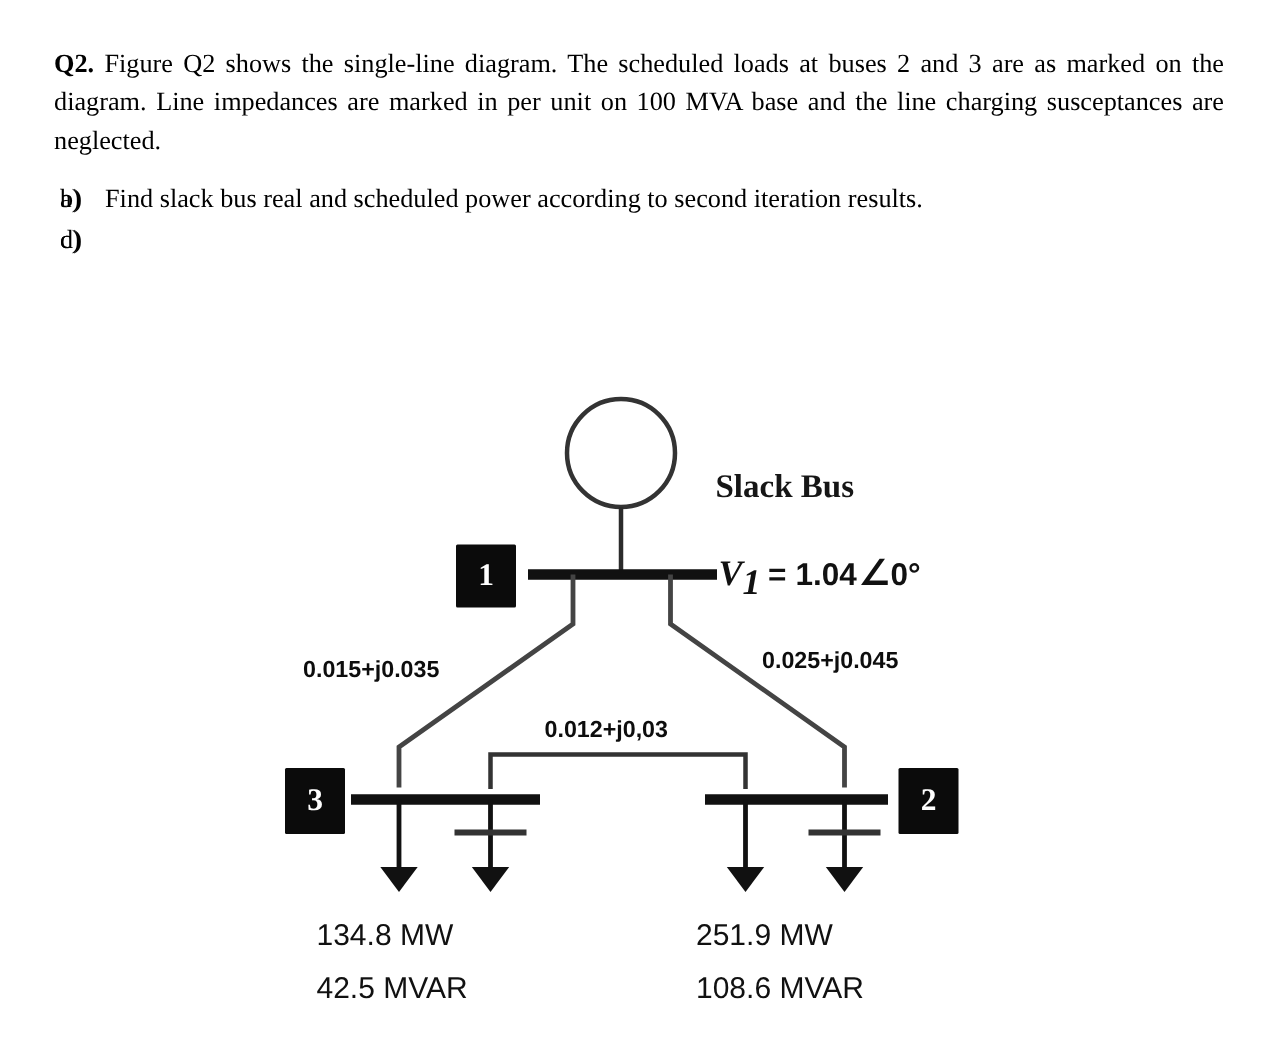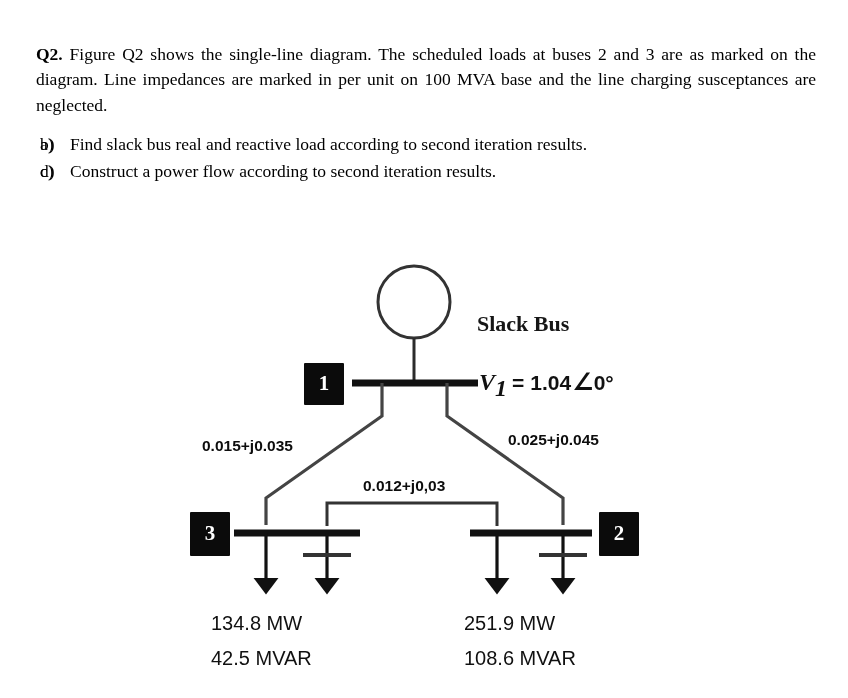--- a/index.html
+++ b/index.html
@@ -15,21 +15,20 @@
     color: #000000;
     overflow: hidden;
   }
 
   
   #question-block {
     position: absolute;
     left: 36px;
     top: 30px;
     width: 780px;
-    margin-top: 12px;
   }
   #question-intro {
     font-size: 17.5px;
     line-height: 1.45;
     text-align: justify;
     text-justify: inter-word;
     margin: 0;
   }
   #question-intro .qlabel {
     font-weight: bold;
@@ -116,23 +115,23 @@
 </style>
 </head>
 <body>
 
 <div id="question-block">
 
   <p id="question-intro"><span class="qlabel">Q2.</span><span> Figure Q2 shows the single-line diagram. The scheduled loads at buses 2 and 3 are as marked on the diagram. Line impedances are marked in per unit on 100 MVA base and the line charging susceptances are neglected.</span></p>
 
   <ul id="sub-questions">
     <li><span class="marker">a)</span></li>
-    <li><span class="marker">b)</span><span>Find slack bus real and reactive load according to second iteration results.</span></li>
+    <li><span class="marker">b)</span><span>Find slack bus real and scheduled power according to second iteration results.</span></li>
     <li><span class="marker">c)</span></li>
-    <li><span class="marker">d)</span><span>Construct a power flow according to second iteration results.</span></li>
+    <li><span class="marker">d)</span></li>
   </ul>
 </div>
 
 <div id="diagram-wrap">
   <svg id="diagram-svg" width="848" height="443" viewBox="0 0 848 443" xmlns="http://www.w3.org/2000/svg">
 
     <defs>
       <marker id="arrowhead" markerWidth="9" markerHeight="9" refX="2.2" refY="4.5" orient="auto" markerUnits="strokeWidth">
         <path d="M0,0.6 L0,8.4 L5.2,4.5 z" fill="#111111"></path>
       </marker>

